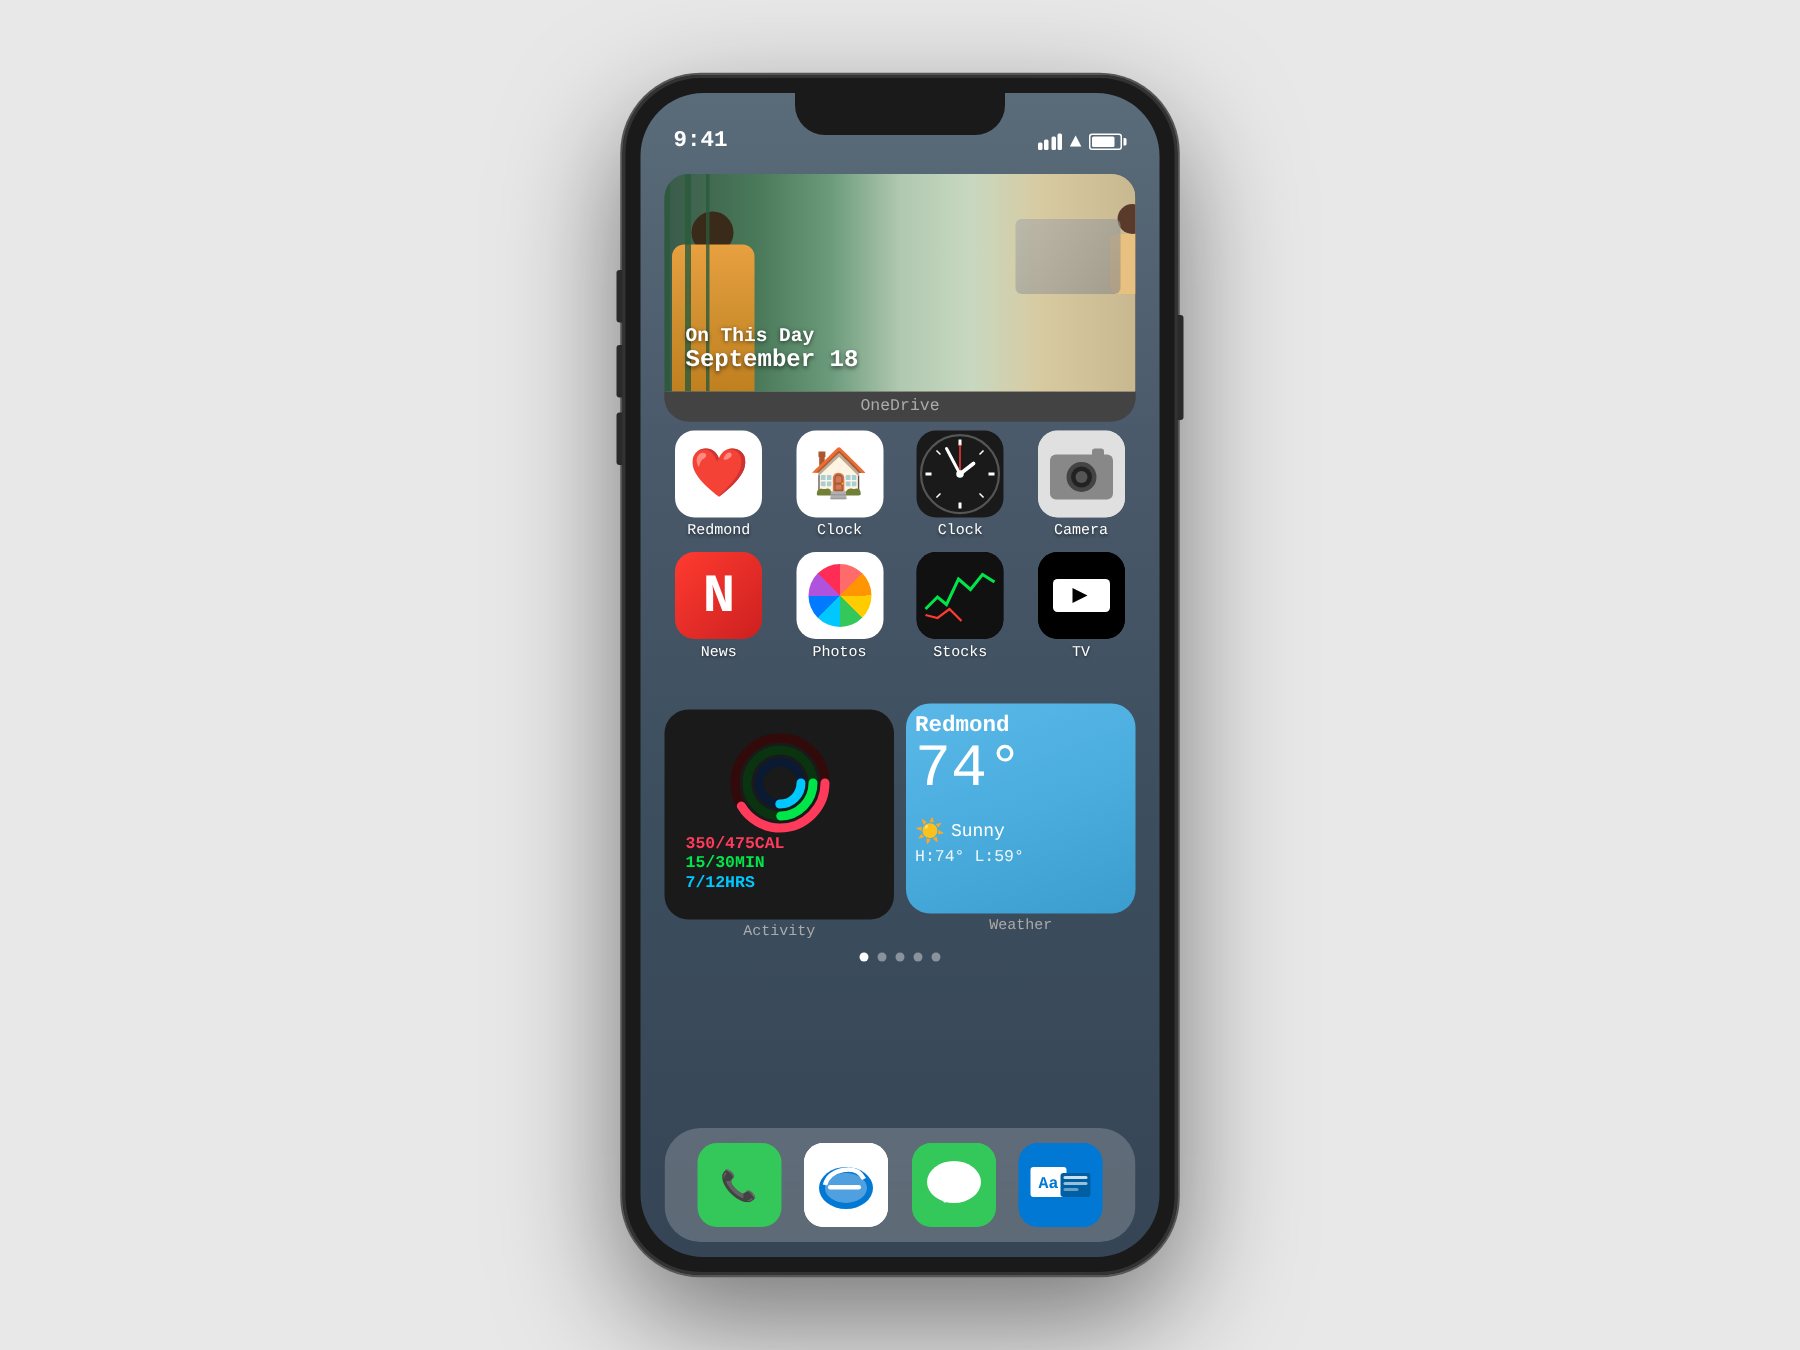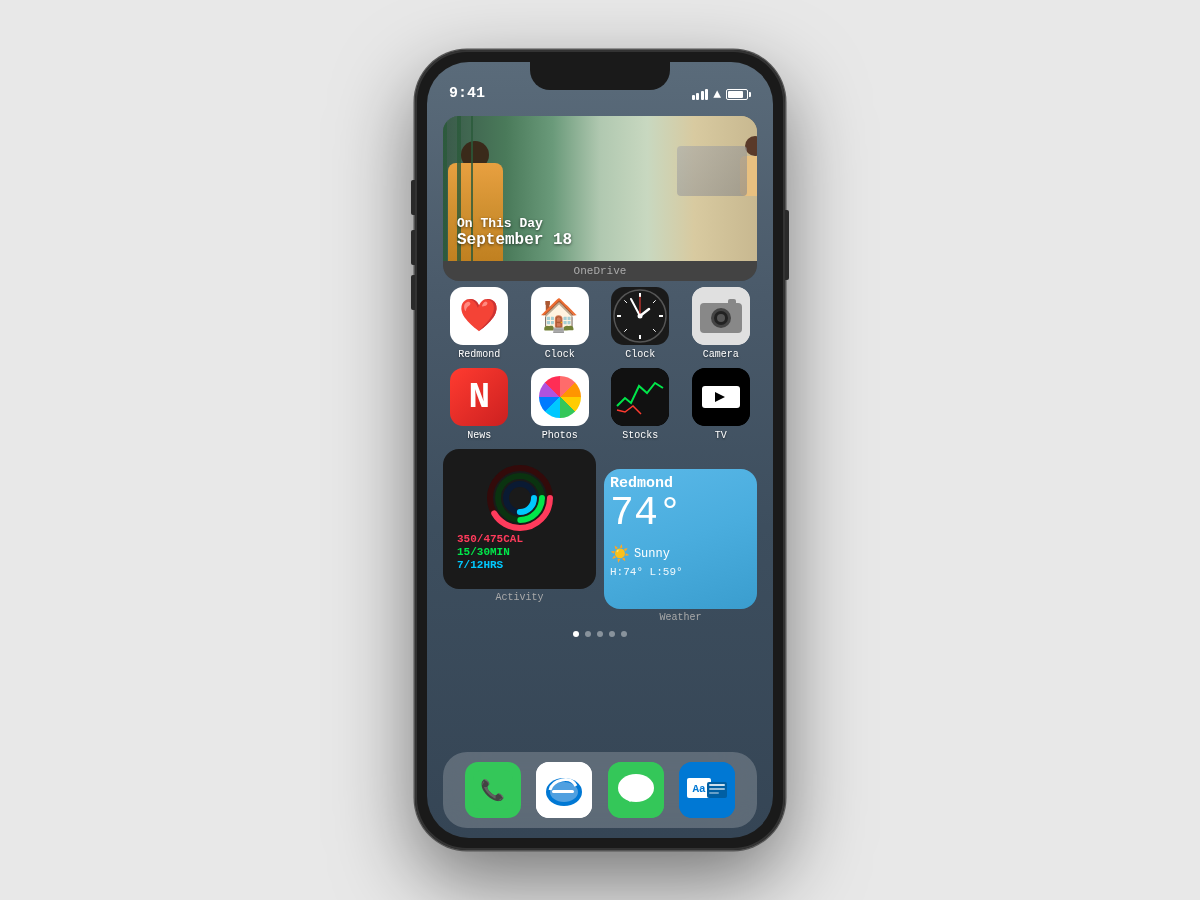--- a/index.html
+++ b/index.html
@@ -294,20 +294,21 @@
 
     .activity-widget {
       background: #1a1a1a;
       border-radius: 16px;
       padding: 14px;
       display: flex;
       flex-direction: column;
       align-items: center;
       min-height: 140px;
       position: relative;
+      margin-top: 24px;
     }
 
     .activity-stats {
       width: 100%;
     }
 
     .stat-line {
       font-size: 11px;
       font-weight: 700;
       margin-bottom: 1px;

